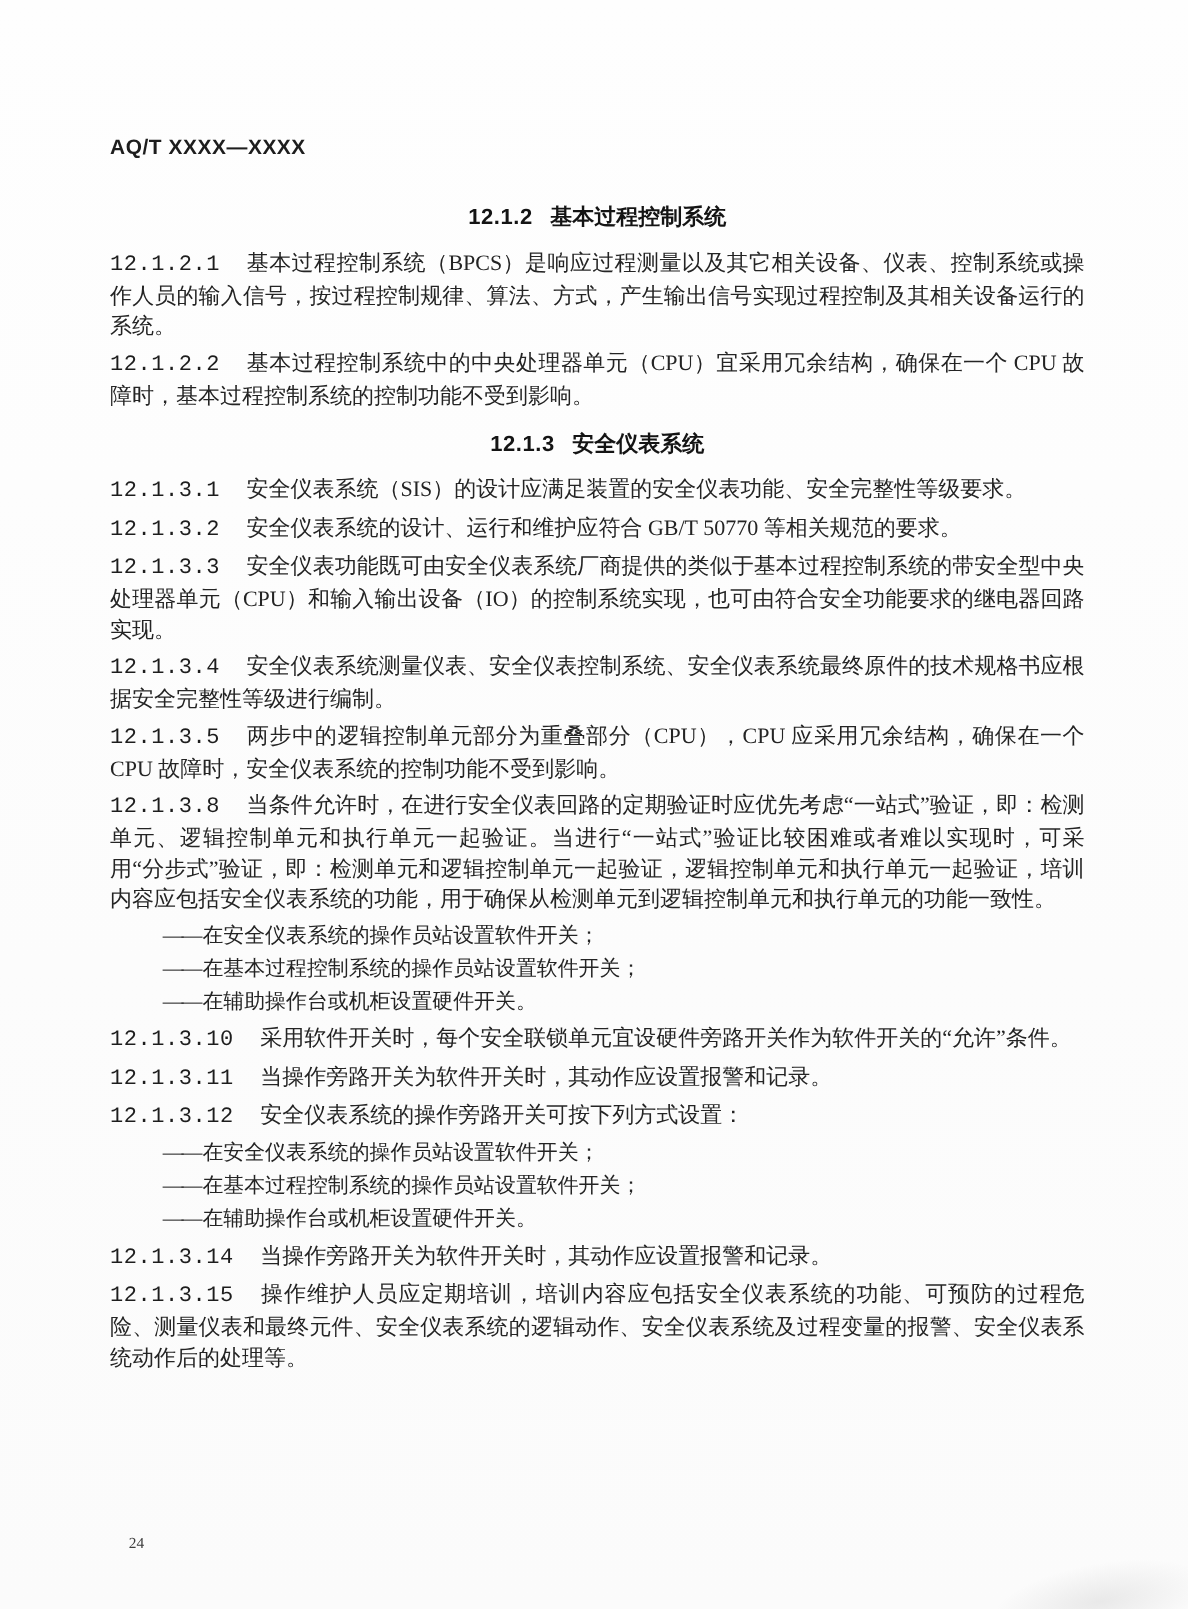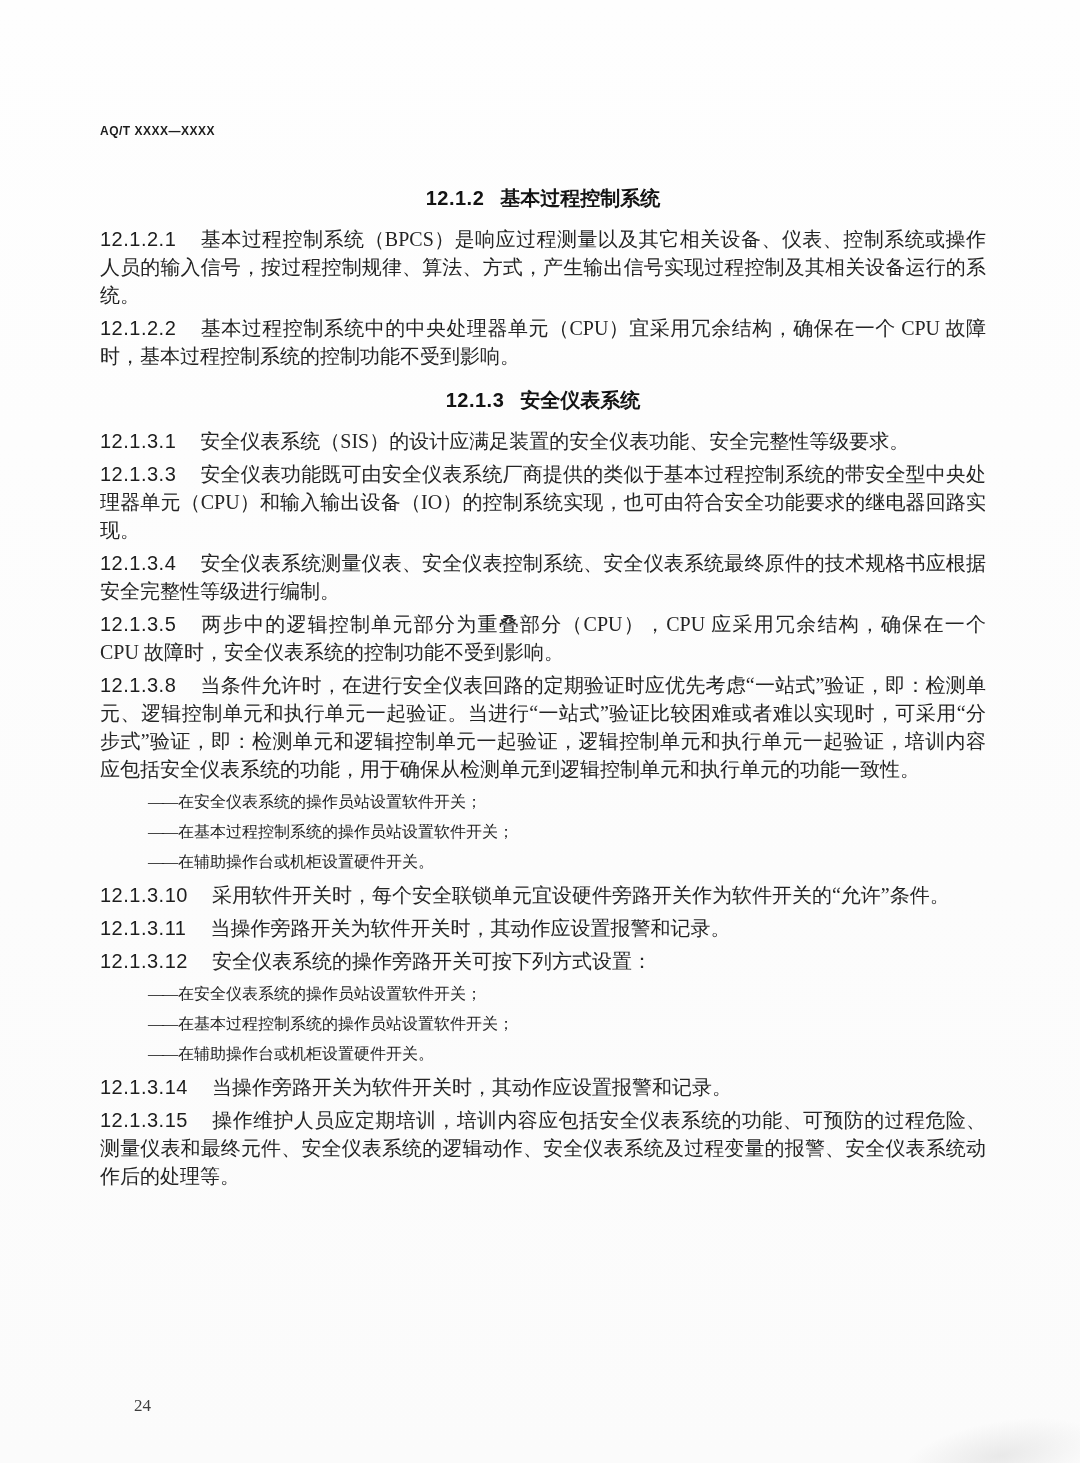--- a/index.html
+++ b/index.html
@@ -18,21 +18,21 @@
   .page {
     position: absolute;
     inset: 0;
     background: linear-gradient(180deg, #fefefe 0%, #fcfcfc 60%, #fbfbfb 100%);
   }
   .doc-code {
     position: absolute;
     top: 124px;
     left: 100px;
     font-family: "Liberation Sans", "DejaVu Sans", sans-serif;
-    font-size: 12px;
+    font-size: 19px;
     font-weight: 600;
     letter-spacing: 0.5px;
     color: #1d1d1d;
   }
   .doc-body {
     position: absolute;
     top: 168px;
     left: 100px;
     width: 886px;
   }
@@ -50,44 +50,44 @@
     letter-spacing: 0.5px;
   }
   p.clause {
     margin: 5px 0;
     font-size: 20px;
     line-height: 28px;
     text-align: justify;
     color: #242424;
   }
   p.clause .cl-num {
-    font-family: Liberation Sans, sans-serif;
+    font-family: Liberation Mono, monospace;
     font-weight: 500;
     letter-spacing: 0.5px;
     margin-right: 24px;
     color: #1d1d1d;
     white-space: nowrap;
   }
   p.dash-item {
     margin: 2px 0;
     padding-left: 48px;
-    font-size: 16px;
+    font-size: 19px;
     line-height: 28px;
     text-align: justify;
     color: #242424;
   }
   p.dash-item .dash-glyph {
     letter-spacing: -2px;
     margin-right: 2px;
   }
   .page-number {
     position: absolute;
-    left: 134px;
+    left: 117px;
     top: 1396px;
-    font-size: 17px;
+    font-size: 14px;
     color: #3d3d3d;
     font-family: "Liberation Serif", "DejaVu Serif", serif;
   }
   .watermark {
     position: absolute;
     right: -20px;
     bottom: -28px;
     width: 200px;
     height: 70px;
     border-radius: 50%;
@@ -102,20 +102,21 @@
 <div class="page">
 
   <div class="doc-code">AQ/T XXXX—XXXX</div>
 
   <main class="doc-body" id="doc-body">
       <div class="heading"><span class="sec-num">12.1.2</span><span class="sec-title">基本过程控制系统</span></div>
       <p class="clause"><span class="cl-num">12.1.2.1</span><span class="cl-text">基本过程控制系统（BPCS）是响应过程测量以及其它相关设备、仪表、控制系统或操作人员的输入信号，按过程控制规律、算法、方式，产生输出信号实现过程控制及其相关设备运行的系统。</span></p>
       <p class="clause"><span class="cl-num">12.1.2.2</span><span class="cl-text">基本过程控制系统中的中央处理器单元（CPU）宜采用冗余结构，确保在一个 CPU 故障时，基本过程控制系统的控制功能不受到影响。</span></p>
       <div class="heading"><span class="sec-num">12.1.3</span><span class="sec-title">安全仪表系统</span></div>
       <p class="clause"><span class="cl-num">12.1.3.1</span><span class="cl-text">安全仪表系统（SIS）的设计应满足装置的安全仪表功能、安全完整性等级要求。</span></p>
+      <p class="clause"><span class="cl-num">12.1.3.2</span><span class="cl-text">安全仪表系统的设计、运行和维护应符合 GB/T 50770 等相关规范的要求。</span></p>
       <p class="clause"><span class="cl-num">12.1.3.3</span><span class="cl-text">安全仪表功能既可由安全仪表系统厂商提供的类似于基本过程控制系统的带安全型中央处理器单元（CPU）和输入输出设备（IO）的控制系统实现，也可由符合安全功能要求的继电器回路实现。</span></p>
       <p class="clause"><span class="cl-num">12.1.3.4</span><span class="cl-text">安全仪表系统测量仪表、安全仪表控制系统、安全仪表系统最终原件的技术规格书应根据安全完整性等级进行编制。</span></p>
       <p class="clause"><span class="cl-num">12.1.3.5</span><span class="cl-text">两步中的逻辑控制单元部分为重叠部分（CPU），CPU 应采用冗余结构，确保在一个 CPU 故障时，安全仪表系统的控制功能不受到影响。</span></p>
       <p class="clause"><span class="cl-num">12.1.3.8</span><span class="cl-text">当条件允许时，在进行安全仪表回路的定期验证时应优先考虑“一站式”验证，即：检测单元、逻辑控制单元和执行单元一起验证。当进行“一站式”验证比较困难或者难以实现时，可采用“分步式”验证，即：检测单元和逻辑控制单元一起验证，逻辑控制单元和执行单元一起验证，培训内容应包括安全仪表系统的功能，用于确保从检测单元到逻辑控制单元和执行单元的功能一致性。</span></p>
       <p class="dash-item"><span class="dash-glyph">——</span><span class="dash-text">在安全仪表系统的操作员站设置软件开关；</span></p>
       <p class="dash-item"><span class="dash-glyph">——</span><span class="dash-text">在基本过程控制系统的操作员站设置软件开关；</span></p>
       <p class="dash-item"><span class="dash-glyph">——</span><span class="dash-text">在辅助操作台或机柜设置硬件开关。</span></p>
       <p class="clause"><span class="cl-num">12.1.3.10</span><span class="cl-text">采用软件开关时，每个安全联锁单元宜设硬件旁路开关作为软件开关的“允许”条件。</span></p>
       <p class="clause"><span class="cl-num">12.1.3.11</span><span class="cl-text">当操作旁路开关为软件开关时，其动作应设置报警和记录。</span></p>
       <p class="clause"><span class="cl-num">12.1.3.12</span><span class="cl-text">安全仪表系统的操作旁路开关可按下列方式设置：</span></p>

